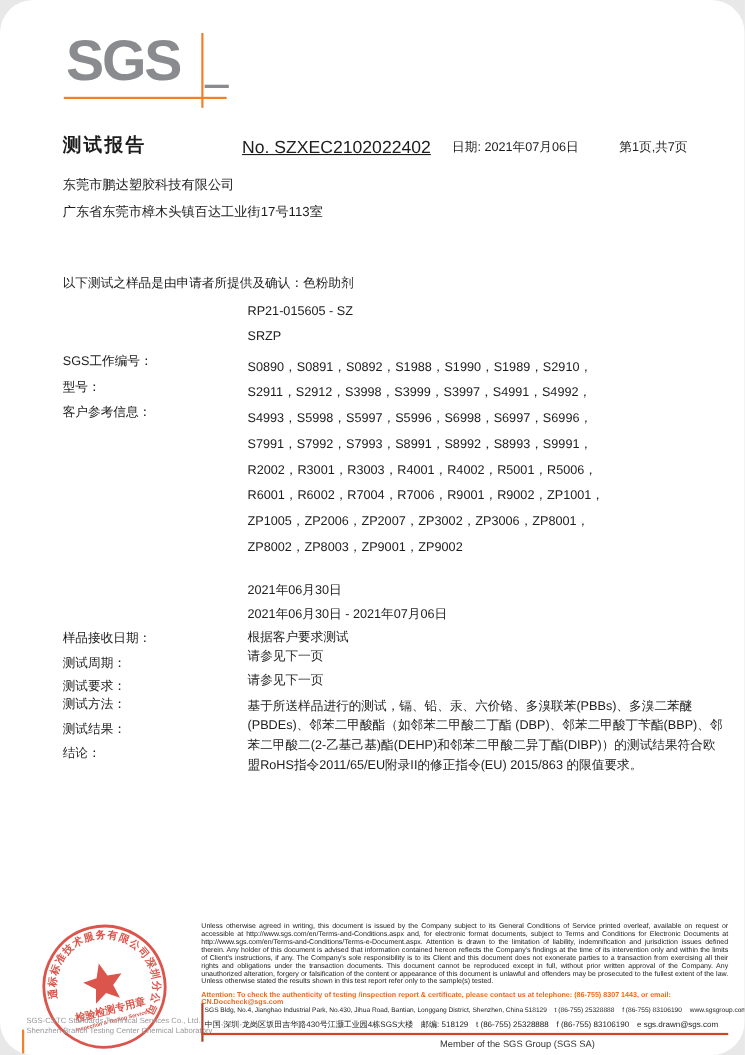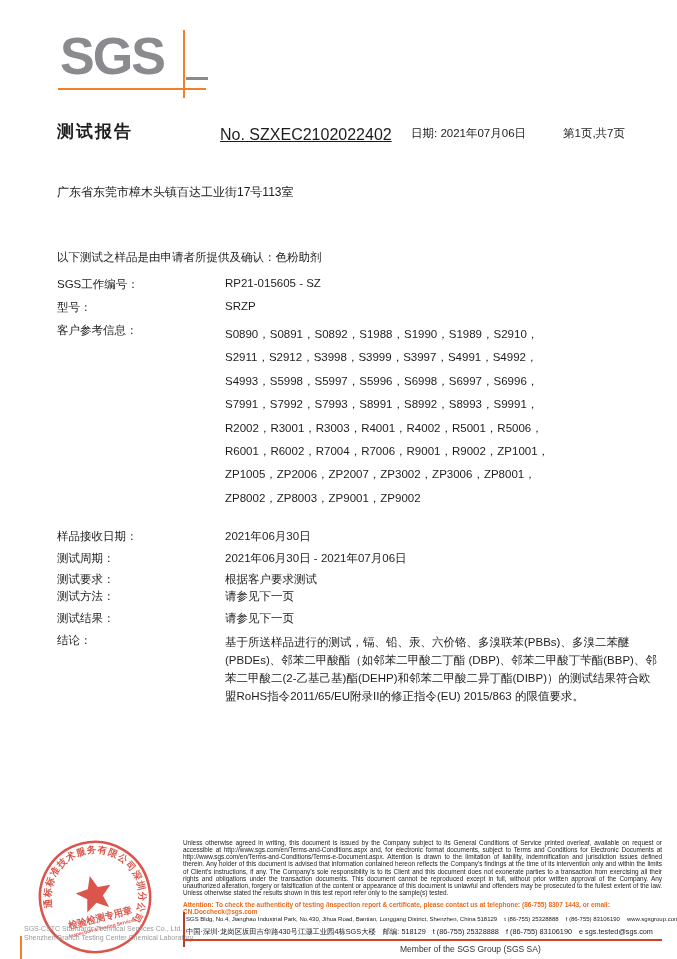--- a/index.html
+++ b/index.html
@@ -1,37 +1,37 @@
 <!DOCTYPE html>
 <html><head>
 <meta charset="utf-8">
 <style>
   html,body{margin:0;padding:0;background:#e8e8e8;}
   .page{
     position:relative;width:677px;height:959px;background:#ffffff;
     margin:0 auto;overflow:hidden;
-    font-family:"Liberation Sans",sans-serif;color:#1d1d1d;
+    font-family:"Liberation Sans",sans-serif;color:#1d1d1d;border-radius:30px;
   }
   .abs{position:absolute;}
   
   .logo-text{left:60px;top:30px;font-size:52px;font-weight:bold;color:#8a8b8e;letter-spacing:-2px;line-height:1;}
   .logo-underscore{left:186px;top:77px;width:22px;height:3px;background:#8a8b8e;}
   .logo-underline{left:58px;top:88px;width:148px;height:2px;background:#f0802a;}
   .logo-vline{left:183px;top:30px;width:2px;height:68px;background:#f0802a;}
   
   .report-title{left:57px;top:120px;font-size:17px;font-weight:bold;letter-spacing:2px;}
   .report-no{left:220px;top:126px;font-size:16px;text-decoration:underline;}
   .report-date{left:411px;top:126px;font-size:11.5px;text-align:center;}
   .report-page{left:563px;top:126px;font-size:11.5px;}
   .company{left:57px;top:160px;font-size:12px;}
   .company-addr{left:57px;top:184px;font-size:12px;}
   
   .content{left:57px;top:250px;width:600px;font-size:11.5px;}
   .row{position:absolute;left:0;width:600px;display:flex;}
-  .lbl{width:168px;flex:0 0 168px;}
+  .lbl{width:168px;flex:0 0 168px;margin-top:44px;}
   .val{flex:1;}
   .ref-line{line-height:23.4px;}
   .conclusion-text{width:428px;line-height:18px;}
   
   .stamp-svg{left:36px;top:838px;width:118px;height:118px;transform:rotate(-14deg);opacity:.92;}
   .stamp-cap1{left:24px;top:925px;font-size:7px;color:#98999c;white-space:nowrap;}
   .stamp-cap2{left:24px;top:934px;font-size:7px;color:#98999c;white-space:nowrap;}
   .disclaimer{left:183px;top:839px;width:479px;font-size:6.4px;line-height:7.15px;text-align:justify;color:#222;}
   .attention{left:183px;top:901px;width:479px;font-size:6.5px;line-height:7.2px;font-weight:bold;color:#ed6a1c;}
   .addr1{left:186px;top:916px;width:476px;font-size:6px;color:#222;white-space:nowrap;}
@@ -49,20 +49,21 @@
 
   <div class="abs logo-text">SGS</div>
   <div class="abs logo-underscore"></div>
   <div class="abs logo-underline"></div>
   <div class="abs logo-vline"></div>
 
   <div class="abs report-title">测试报告</div>
   <div class="abs report-no">No. SZXEC2102022402</div>
   <div class="abs report-date">日期: 2021年07月06日</div>
   <div class="abs report-page">第1页,共7页</div>
+  <div class="abs company">东莞市鹏达塑胶科技有限公司</div>
   <div class="abs company-addr">广东省东莞市樟木头镇百达工业街17号113室</div>
 
   <div class="abs content">
     <div class="row" style="top:0px">
       <div>以下测试之样品是由申请者所提供及确认：色粉助剂</div>
     </div>
     <div class="row" style="top:27px">
       <div class="lbl">SGS工作编号：</div>
       <div class="val">RP21-015605 - SZ</div>
     </div>
@@ -122,21 +123,21 @@
   <div class="abs stamp-cap1">SGS-CSTC Standards Technical Services Co., Ltd.</div>
   <div class="abs stamp-cap2">Shenzhen Branch Testing Center Chemical Laboratory</div>
 
   <div class="abs disclaimer">Unless otherwise agreed in writing, this document is issued by the Company subject to its General Conditions of Service printed overleaf, available on request or accessible at http://www.sgs.com/en/Terms-and-Conditions.aspx and, for electronic format documents, subject to Terms and Conditions for Electronic Documents at http://www.sgs.com/en/Terms-and-Conditions/Terms-e-Document.aspx. Attention is drawn to the limitation of liability, indemnification and jurisdiction issues defined therein. Any holder of this document is advised that information contained hereon reflects the Company's findings at the time of its intervention only and within the limits of Client's instructions, if any. The Company's sole responsibility is to its Client and this document does not exonerate parties to a transaction from exercising all their rights and obligations under the transaction documents. This document cannot be reproduced except in full, without prior written approval of the Company. Any unauthorized alteration, forgery or falsification of the content or appearance of this document is unlawful and offenders may be prosecuted to the fullest extent of the law. Unless otherwise stated the results shown in this test report refer only to the sample(s) tested.</div>
   <div class="abs attention">Attention: To check the authenticity of testing /inspection report &amp; certificate, please contact us at telephone: (86-755) 8307 1443, or email: CN.Doccheck@sgs.com</div>
 
   <div class="abs addr1">
     <span>SGS Bldg, No.4, Jianghao Industrial Park, No.430, Jihua Road, Bantian, Longgang District, Shenzhen, China 518129</span><span>t (86-755) 25328888</span><span>f (86-755) 83106190</span><span>www.sgsgroup.com.cn</span>
   </div>
   <div class="abs addr2">
-    <span>中国·深圳·龙岗区坂田吉华路430号江灏工业园4栋SGS大楼</span><span>邮编: 518129</span><span>t (86-755) 25328888</span><span>f (86-755) 83106190</span><span>e sgs.tested@sgs.com</span>
+    <span>中国·深圳·龙岗区坂田吉华路430号江灏工业园4栋SGS大楼</span><span>邮编: 518129</span><span>t (86-755) 25328888</span><span>f (86-755) 83106190</span><span>e sgs.drawn@sgs.com</span>
   </div>
 
   <div class="abs footer-vmark"></div>
   <div class="abs footer-rule"></div>
   <div class="abs corner-vmark"></div>
   <div class="abs member">Member of the SGS Group (SGS SA)</div>
 
 </div>
 
 </body></html>

